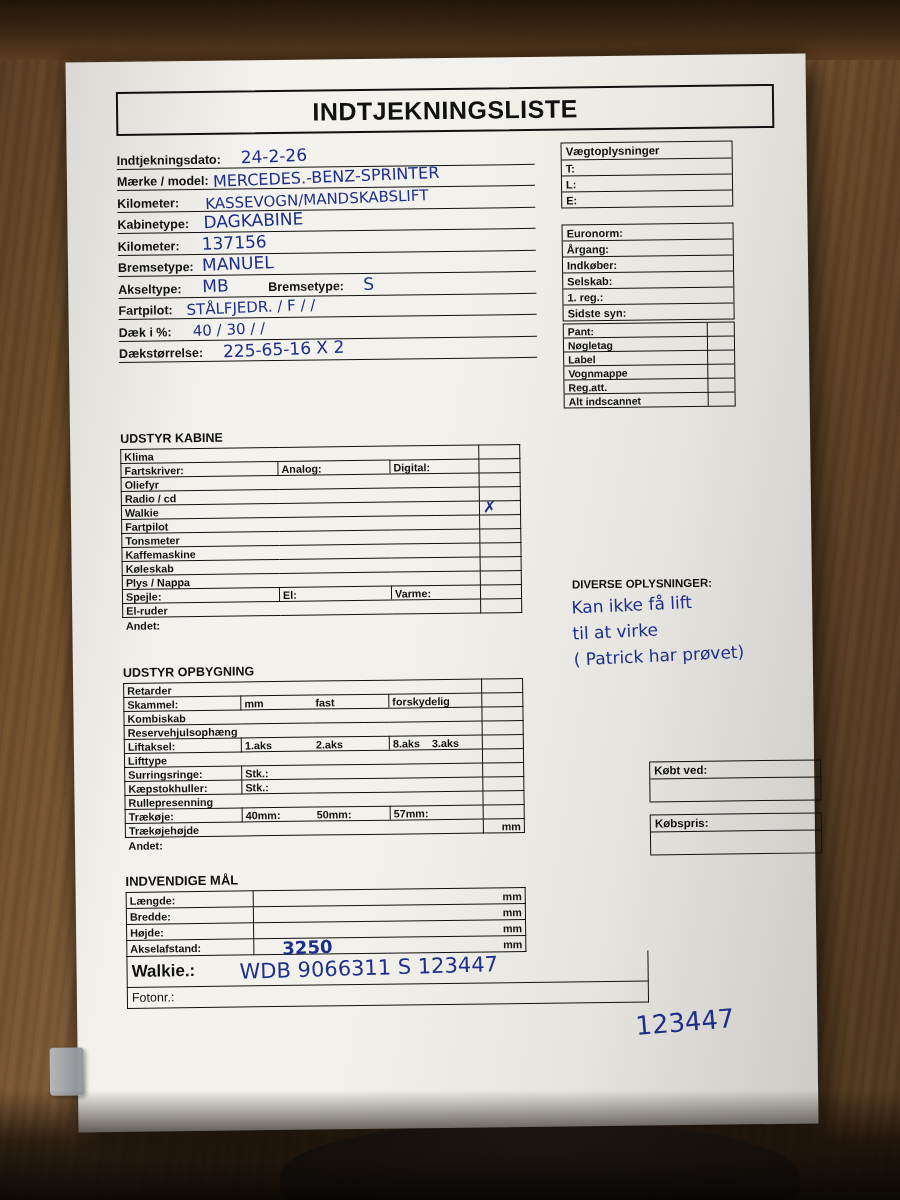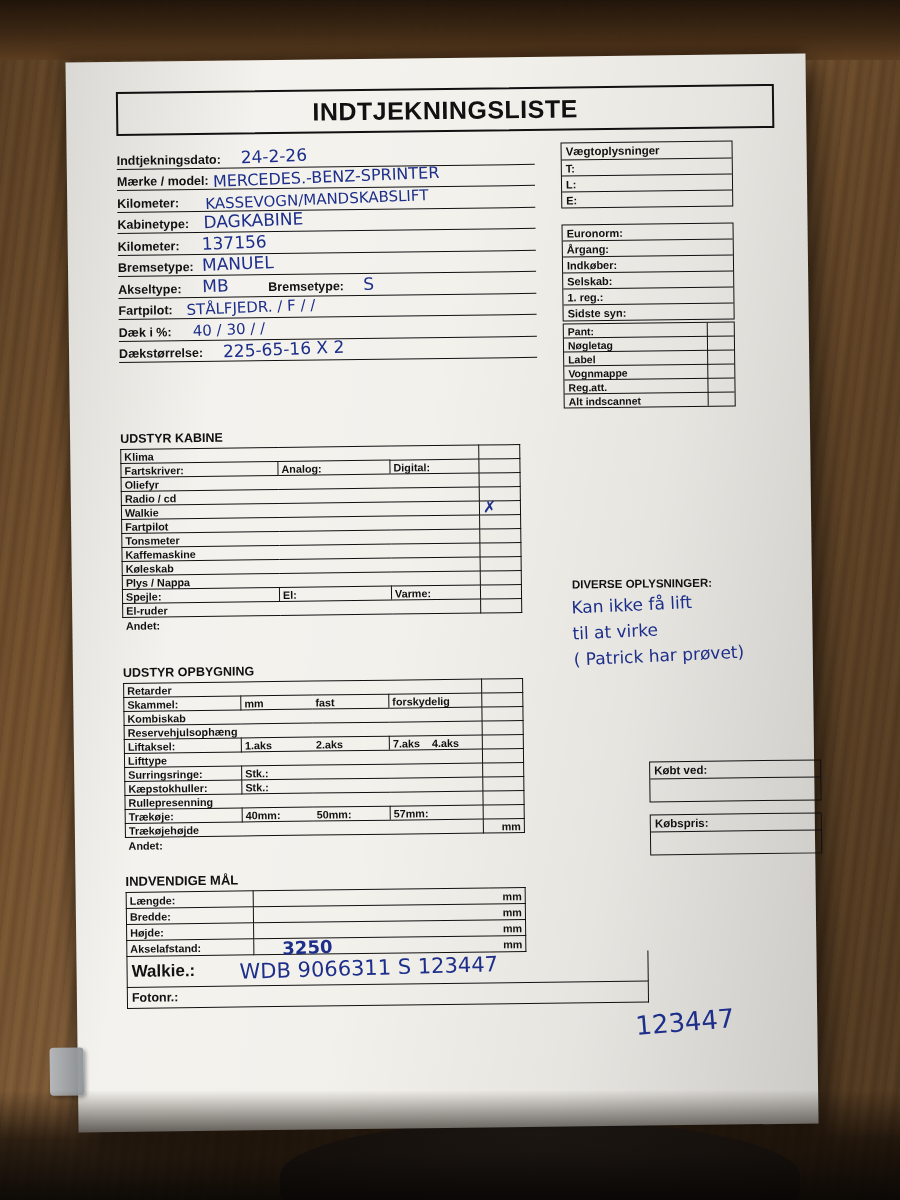--- a/index.html
+++ b/index.html
@@ -90,21 +90,21 @@
 
   .koebt{position:absolute;left:545px;top:676px;width:172px;}
   .koebt .kb{border:1.3px solid #111;}
   .koebt .kh{font-size:11.5px;font-weight:bold;padding:2px 4px;border-bottom:1.2px solid #111;}
   .koebt .kbody{height:22px;}
 
   .maal{margin-left:20px;margin-top:22px;width:400px;}
   .stelnr{margin-left:20px;width:520px;border:1.4px solid #111;border-top:none;height:30px;display:flex;align-items:center;}
   .stelnr .lbl{font-size:17px;font-weight:bold;padding-left:4px;}
   .foto{margin-left:20px;width:520px;border:1.4px solid #111;border-top:none;height:20px;display:flex;align-items:center;}
-  .foto .lbl{font-size:12.5px;font-weight:bold;padding-left:4px;}
+  .foto .lbl{font-size:12.5px;font-weight:normal;padding-left:4px;}
 
   .bignum{position:absolute;left:528px;top:922px;font-family:"DejaVu Sans",sans-serif;color:#1d2f8a;font-size:26px;transform:rotate(-4deg);}
   .stelhand{position:absolute;left:112px;top:2px;font-family:"DejaVu Sans",sans-serif;color:#1d2f8a;font-size:21px;transform:rotate(-1deg);}
 </style>
 </head>
 <body>
 
 <div class="scene">
   <div class="darkobj"></div>
 
@@ -296,21 +296,21 @@
                   <td class="c-end"></td>
                 </tr>
             <tr>
                   <td colspan="4">Reservehjulsophæng</td>
                   <td class="c-end"></td>
                 </tr>
             <tr>
               <td>Liftaksel:</td>
               <td style="border-left:none;border-right:none">1.aks</td>
               <td style="border-left:none;border-right:none">2.aks</td>
-              <td><span class="sub">7.aks</span>&nbsp;&nbsp;&nbsp;&nbsp;<span class="sub">4.aks</span></td>
+              <td><span class="sub">8.aks</span>&nbsp;&nbsp;&nbsp;&nbsp;<span class="sub">3.aks</span></td>
               <td class="c-end"></td>
             </tr>
             <tr>
                   <td colspan="4">Lifttype</td>
                   <td class="c-end"></td>
                 </tr>
             <tr>
               <td>Surringsringe:</td>
               <td colspan="3" style="border-left:none">Stk.:</td>
               <td class="c-end"></td>

